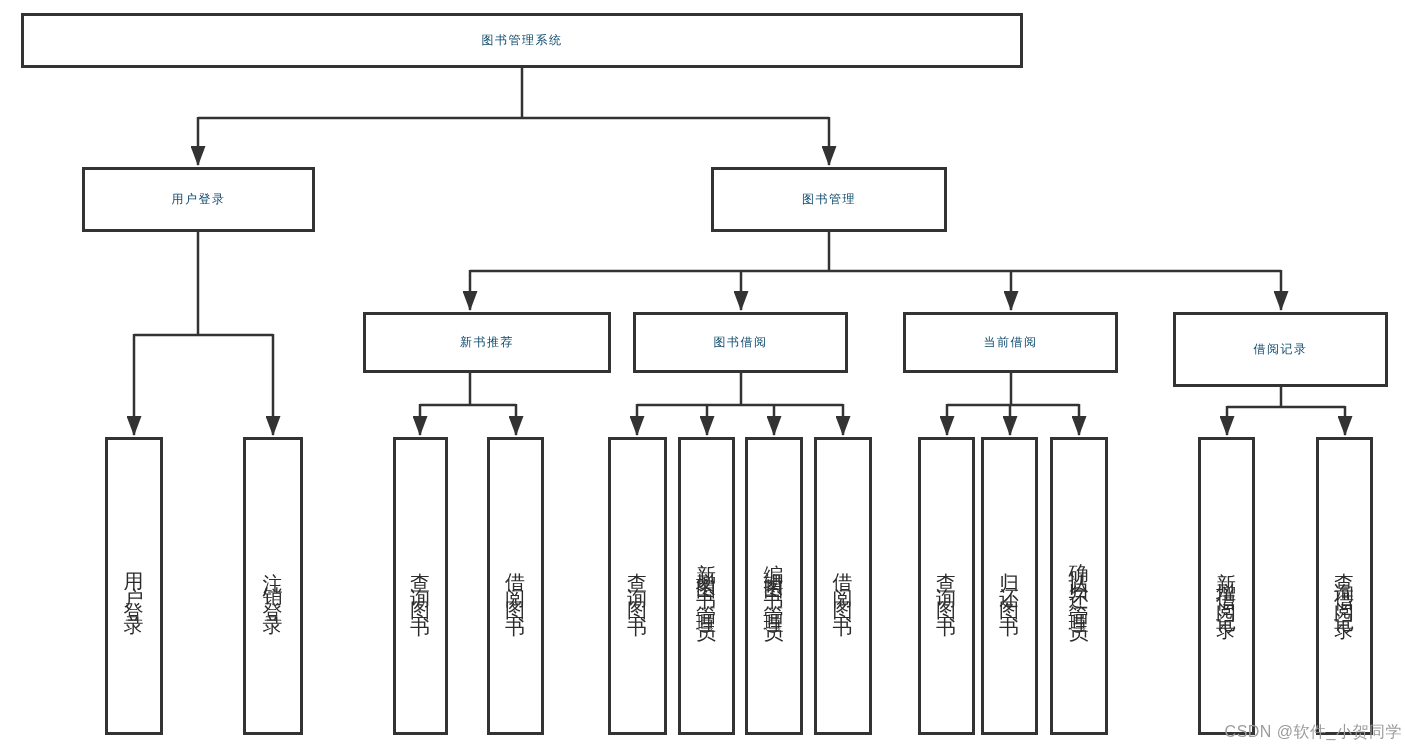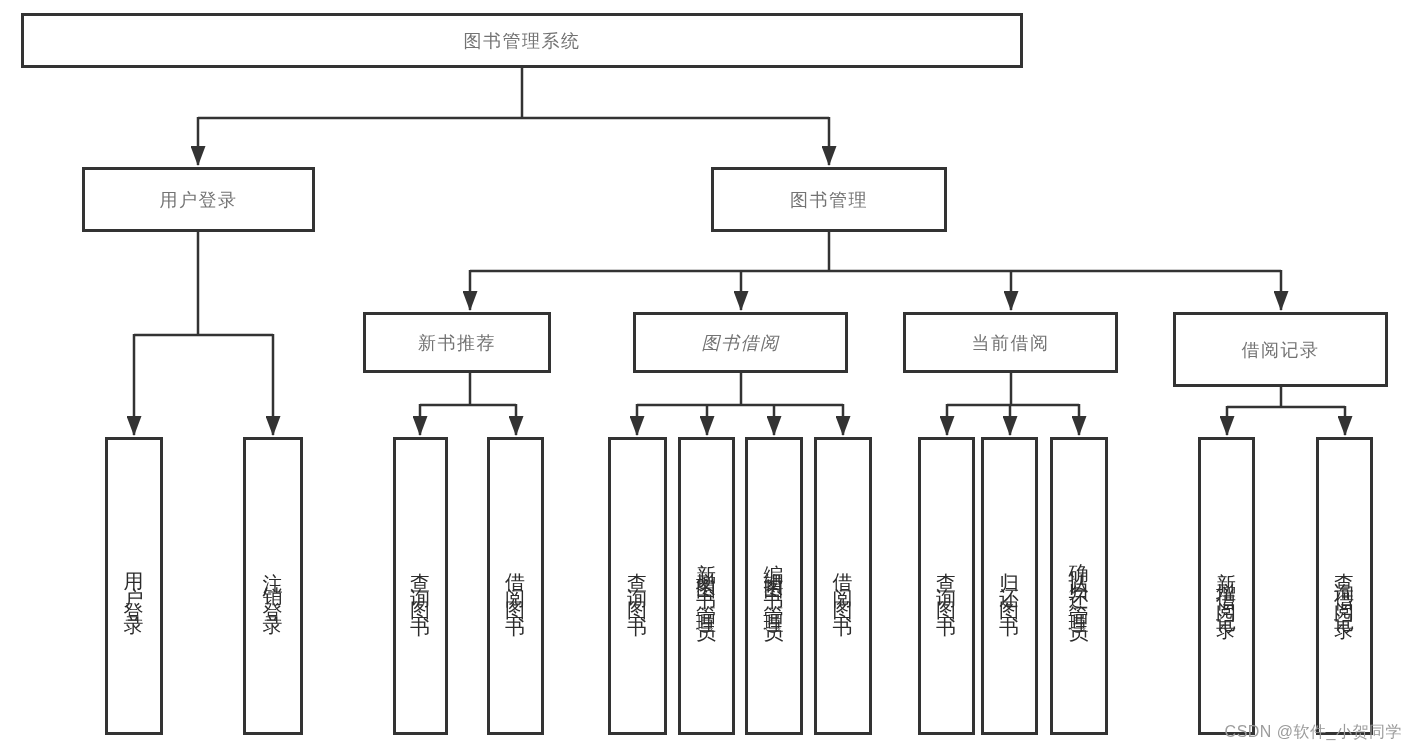--- a/index.html
+++ b/index.html
@@ -26,23 +26,23 @@
   .node {
     position: absolute;
     box-sizing: border-box;
     border: 3px solid #333333;
     background: #ffffff;
     display: flex;
     align-items: center;
     justify-content: center;
   }
   .hlabel {
-    font-size: 18px;
+    font-size: 12px;
     letter-spacing: 1.5px;
-    color: #737373;
+    color: #0c4a6e;
     white-space: nowrap;
   }
   .vtext {
     writing-mode: vertical-rl;
     font-size: 20px;
     color: #2b2b2b;
     line-height: 1;
     white-space: nowrap;
   }
   .sp4 { letter-spacing: 0.72em; }
@@ -118,24 +118,24 @@
     <span class="hlabel">图书管理系统</span>
   </div>
 
   <div class="node" style="left:82px; top:167px; width:233px; height:65px;">
     <span class="hlabel">用户登录</span>
   </div>
   <div class="node" style="left:711px; top:167px; width:236px; height:65px;">
     <span class="hlabel">图书管理</span>
   </div>
 
-  <div class="node" style="left:363px; top:312px; width:188px; height:61px;">
+  <div class="node" style="left:363px; top:312px; width:248px; height:61px;">
     <span class="hlabel">新书推荐</span>
   </div>
-  <div class="node" style="left:633px; top:312px; width:215px; height:61px;font-style:italic;">
+  <div class="node" style="left:633px; top:312px; width:215px; height:61px;">
     <span class="hlabel">图书借阅</span>
   </div>
   <div class="node" style="left:903px; top:312px; width:215px; height:61px;">
     <span class="hlabel">当前借阅</span>
   </div>
   <div class="node" style="left:1173px; top:312px; width:215px; height:75px;">
     <span class="hlabel">借阅记录</span>
   </div>
 
   <div class="node" style="left:105px; top:437px; width:58px; height:298px;">

